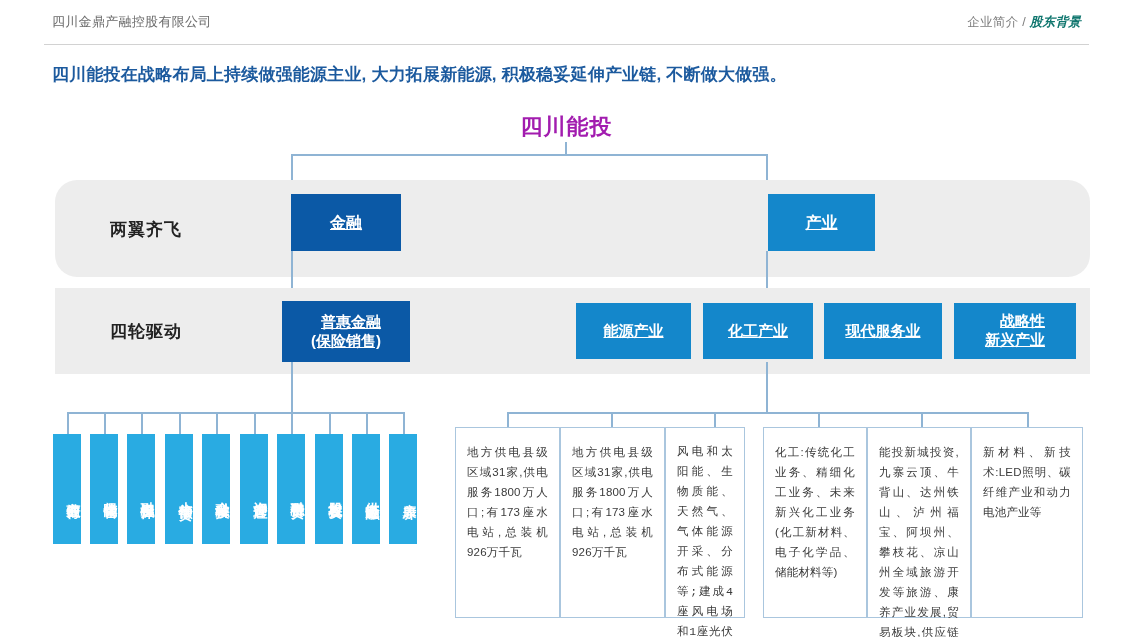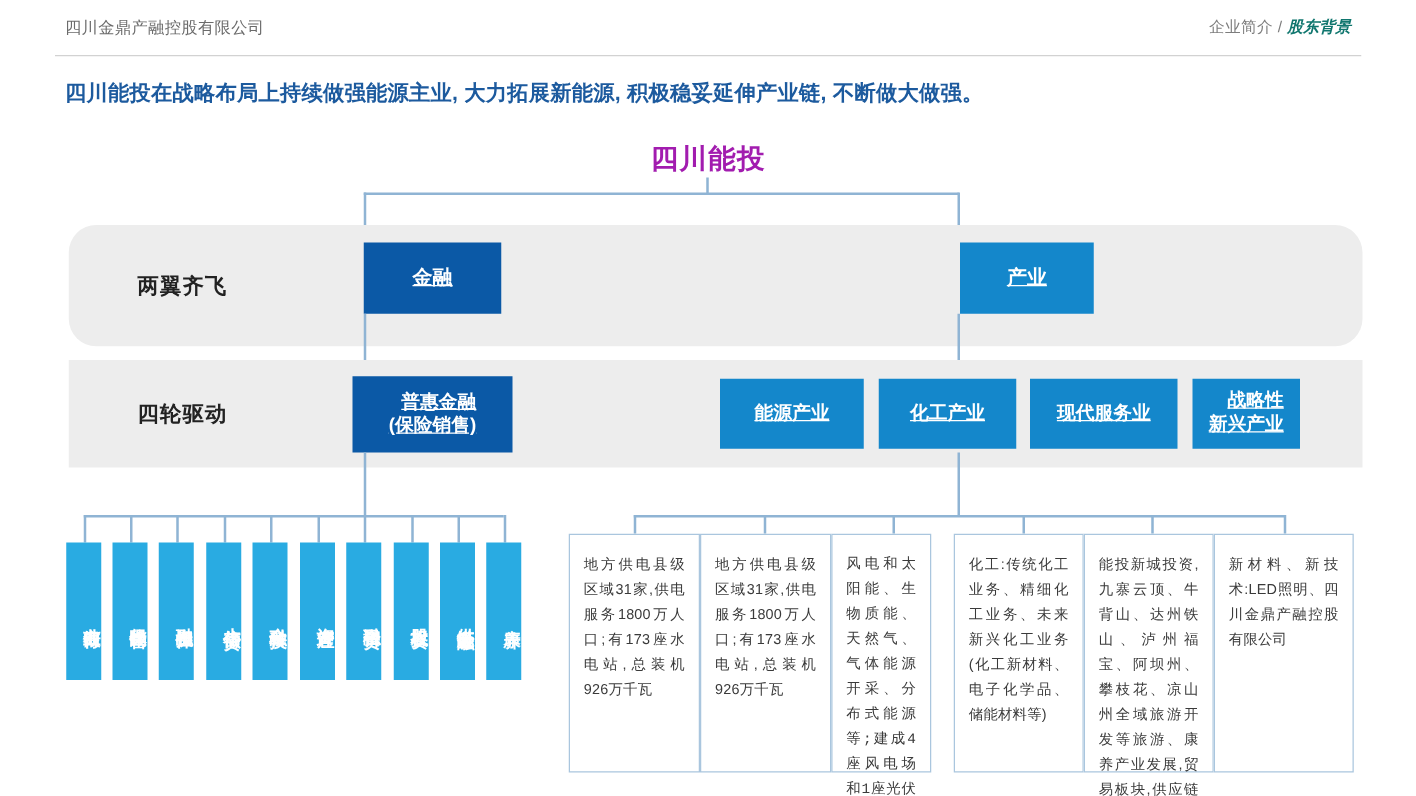--- a/index.html
+++ b/index.html
@@ -57,21 +57,21 @@
 
   #node-finance{left:236px;top:14px;width:110px;height:57px;font-size:16px;}
   #node-industry{left:713px;top:14px;width:107px;height:57px;font-size:16px;}
 
   #node-inclusive{left:227px;top:13px;width:128px;height:61px;font-size:15px;}
 
   .ind4{top:15px;height:56px;font-size:15px;}
   #ind-energy{left:521px;width:115px;}
   #ind-chem{left:648px;width:110px;}
   #ind-service{left:769px;width:118px;}
-  #ind-strategic{left:899px;width:86px;}
+  #ind-strategic{left:899px;width:122px;}
 
   
   .leaf{position:absolute;top:434px;width:28px;height:110px;
     background:#29abe2;color:#fff;font-weight:bold;font-size:14px;
     writing-mode:vertical-rl;text-orientation:upright;
     display:flex;align-items:flex-start;justify-content:center;
     padding-top:8px;box-sizing:border-box;letter-spacing:1px;
     line-height:1;}
 
   
@@ -179,15 +179,15 @@
   <div class="leaf" style="left:277px;">融资租赁</div>
   <div class="leaf" style="left:315px;">股权投资</div>
   <div class="leaf" style="left:352px;">供应链金融</div>
   <div class="leaf" style="left:389px;">康养</div>
 
   <div class="desc" id="desc-1">地方供电县级区域31家,供电服务1800万人口;有173座水电站,总装机926万千瓦</div>
   <div class="desc" id="desc-2">地方供电县级区域31家,供电服务1800万人口;有173座水电站,总装机926万千瓦</div>
   <div class="desc" id="desc-3">风电和太阳能、生物质能、天然气、气体能源开采、分布式能源等;建成4座风电场和1座光伏电站</div>
   <div class="desc" id="desc-4">化工:传统化工业务、精细化工业务、未来新兴化工业务(化工新材料、电子化学品、储能材料等)</div>
   <div class="desc" id="desc-5">能投新城投资,九寨云顶、牛背山、达州铁山、泸州福宝、阿坝州、攀枝花、凉山州全域旅游开发等旅游、康养产业发展,贸易板块,供应链集成服务商等</div>
-  <div class="desc" id="desc-6">新材料、新技术:LED照明、四川金鼎产融控股有限公司</div>
+  <div class="desc" id="desc-6">新材料、新技术:LED照明、碳纤维产业和动力电池产业等</div>
 
 </div>
 
 </body></html>

